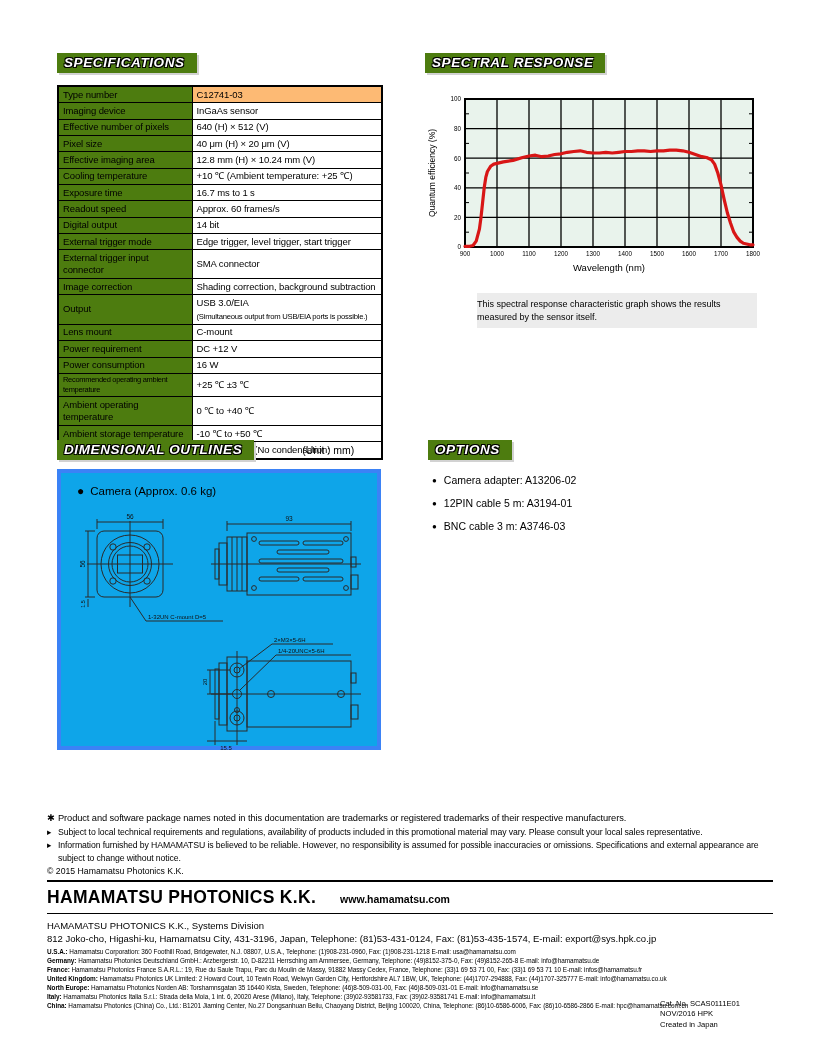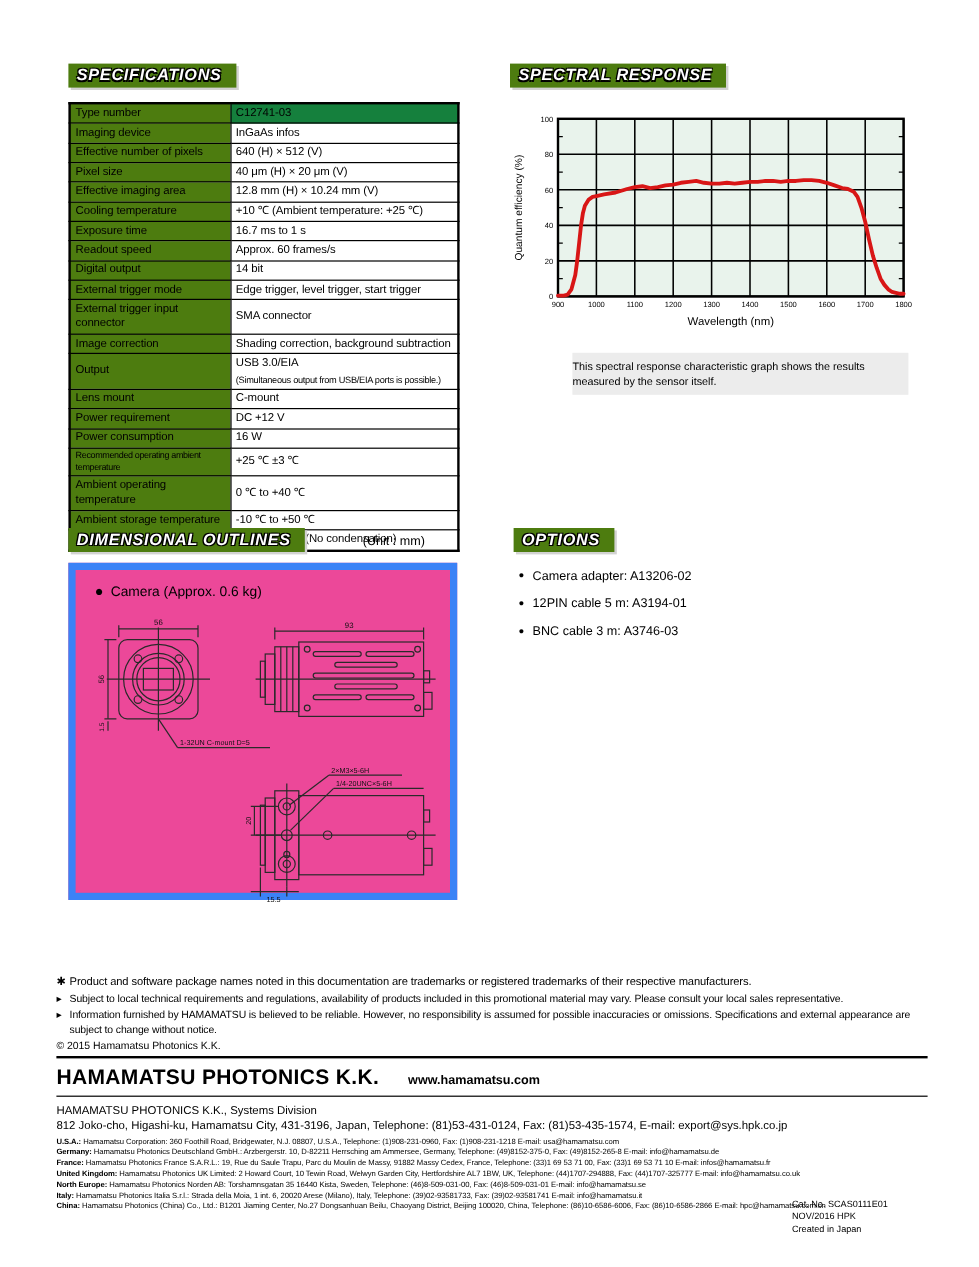--- a/index.html
+++ b/index.html
@@ -24,35 +24,35 @@
   .options-section   { position:absolute; left:428px; top:440px; width:332px; }
   .footnotes         { position:absolute; left:47px;  top:812px; width:726px; }
   .company-block     { position:absolute; left:47px;  top:880px; width:726px; }
   .cat-block         { position:absolute; left:660px; top:999px; font-size:7.6px; line-height:1.35; }
 
   
   table.spec { border-collapse:collapse; width:326px; margin-top:12px; border:2px solid #000; }
   table.spec td { border:1px solid #000; padding:1.5px 4px; font-size:9.5px; line-height:1.3; letter-spacing:-0.1px; vertical-align:middle; }
   td.lab { width:134px; background:#4d7c0f; }
   td.lab.condensed { font-size:7.5px; letter-spacing:-0.3px; }
-  td.val.highlight { background:#15803d; }
+  td.val.highlight { background:#fdba74; }
   td.val .sub { font-size:7.7px; letter-spacing:-0.25px; padding-top:3px; }
 
   
   .chart-wrap { margin-top:16px; }
   .chart-svg text { font-family:"Liberation Sans", sans-serif; }
   .note-box {
     background:#ececec; width:280px; margin:4px 0 0 52px; padding:5px 0;
     font-size:9px; line-height:1.4;
   }
 
   
   .dim-box {
     margin-top:9px; width:324px; height:281px;
-    border:6px solid #3b82f6; background:#ec4899; position:relative;
+    border:4px solid #3b82f6; background:#0ea5e9; position:relative;
   }
   .camera-row { margin:11px 0 0 16px; font-size:11.5px; }
   .camera-bullet { font-size:12px; margin-right:6px; }
   .dim-svg { position:absolute; left:0px; top:36px; }
   .dim-svg text { font-family:"Liberation Sans", sans-serif; fill:#111; }
   .dim-svg line, .dim-svg rect, .dim-svg circle, .dim-svg path, .dim-svg polyline { stroke:#2a2a2a; fill:none; stroke-width:1; }
 
   
   .opt-list { margin-top:14px; }
   .opt-item { font-size:10.5px; margin:0 0 11px 4px; }
@@ -81,21 +81,21 @@
 <div class="spec-section">
   <span class="chip">SPECIFICATIONS</span>
   <table class="spec">
     <tbody>
         <tr>
           <td class="lab">Type number</td>
           <td class="val highlight">C12741-03</td>
         </tr>
         <tr>
           <td class="lab">Imaging device</td>
-          <td class="val">InGaAs infos</td>
+          <td class="val">InGaAs sensor</td>
         </tr>
         <tr>
           <td class="lab">Effective number of pixels</td>
           <td class="val">640 (H) × 512 (V)</td>
         </tr>
         <tr>
           <td class="lab">Pixel size</td>
           <td class="val">40 μm (H) × 20 μm (V)</td>
         </tr>
         <tr>

